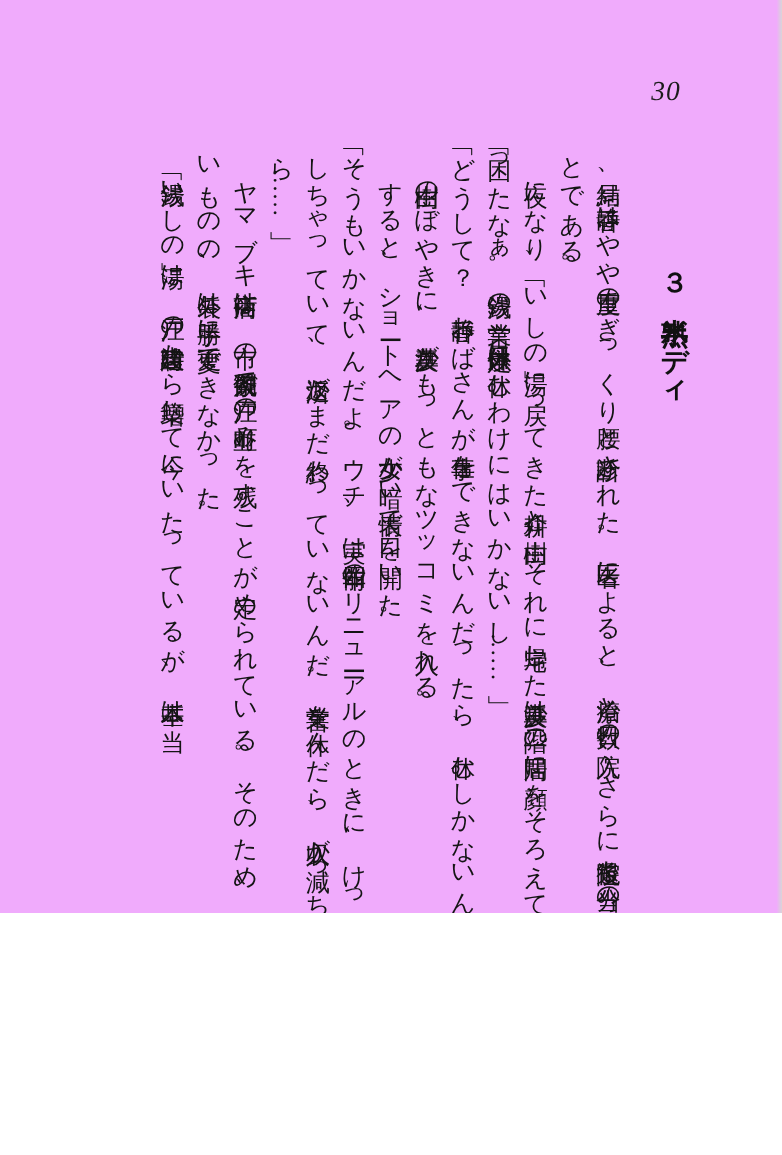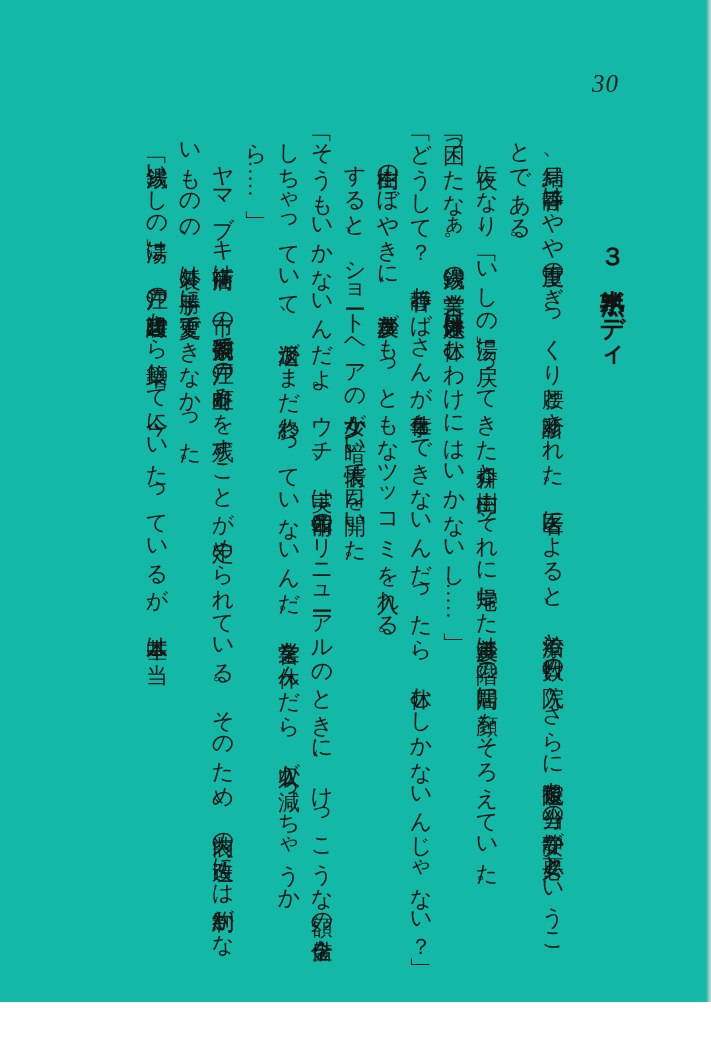--- a/index.html
+++ b/index.html
@@ -1,21 +1,21 @@
 <!DOCTYPE html>
 <html lang="ja"><head>
 <meta charset="utf-8">
 <style>
   html, body { margin: 0; padding: 0; background: #ffffff; }
 
   .page {
     position: relative;
     width: 711px;
-    height: 1002px;
-    background: #14b8a6;
+    height: 830px;
+    background: #f0abfc;
     overflow: hidden;
     font-family: "Liberation Serif", "DejaVu Serif", serif;
     color: #161616;
   }
 
   
   .scan-edge-right {
     position: absolute;
     top: 0; right: 0;
     width: 5px; height: 100%;

